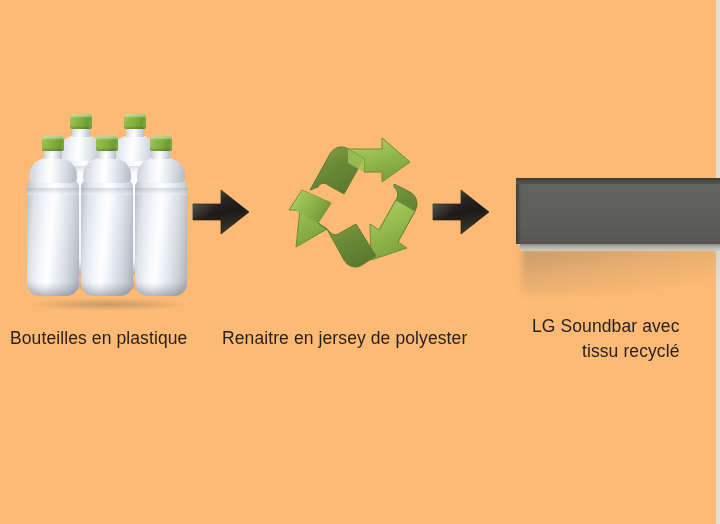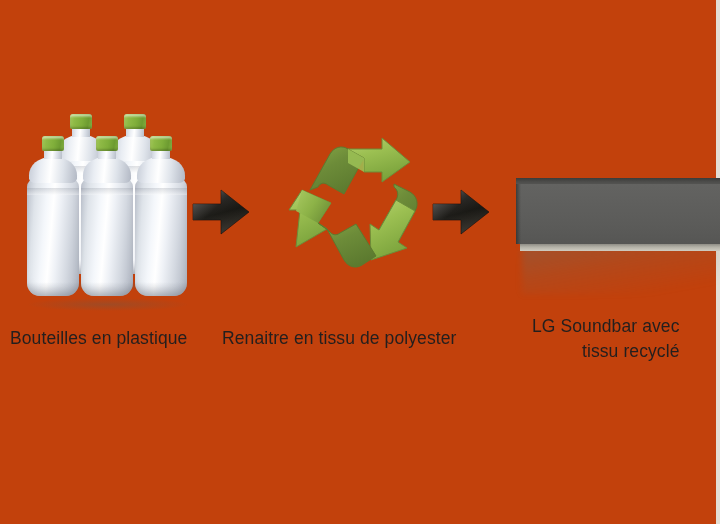--- a/index.html
+++ b/index.html
@@ -11,21 +11,21 @@
     width: 720px;
     height: 524px;
     overflow: hidden;
     background: #e3dfd5;
     font-family: "Liberation Sans", sans-serif;
   }
   #stage {
     position: relative;
     width: 716px;
     height: 524px;
-    background: #c2410c;
+    background: #fdba74;
   }
 
   
   .abs { position: absolute; }
 
   
   #bottles-group {
     left: 22px;
     top: 112px;
     width: 172px;
@@ -309,18 +309,18 @@
 
   <div class="abs" id="soundbar-shadow"></div>
   <div class="abs" id="soundbar">
     <div class="sb-top"></div>
     <div class="sb-face"></div>
     <div class="sb-bottom"></div>
   </div>
 
   <div class="abs caption" id="caption-bottles">Bouteilles en plastique</div>
 
-  <div class="abs caption" id="caption-recycle">Renaitre en tissu de polyester</div>
+  <div class="abs caption" id="caption-recycle">Renaitre en jersey de polyester</div>
 
   <div class="abs caption" id="caption-soundbar">LG Soundbar avec
 tissu recyclé</div>
 
 </div>
 
 </body></html>

